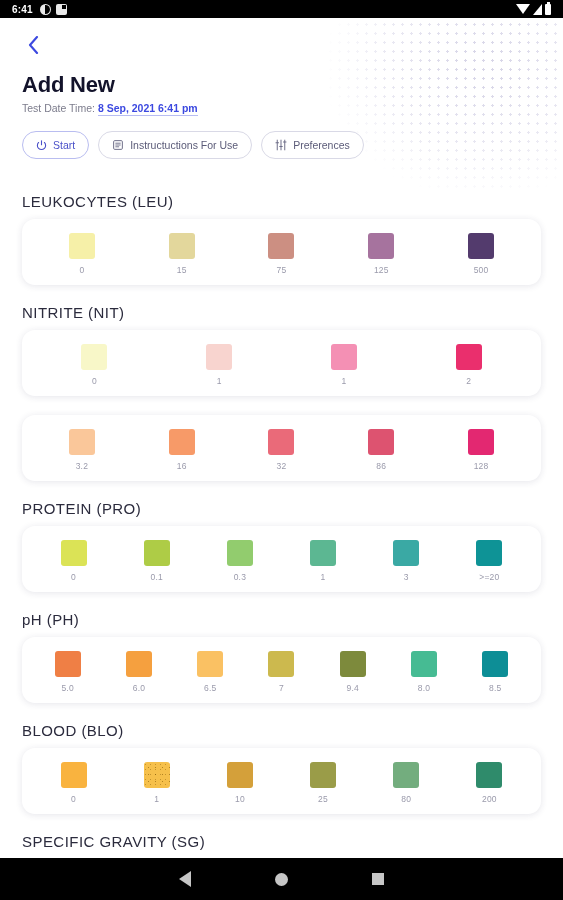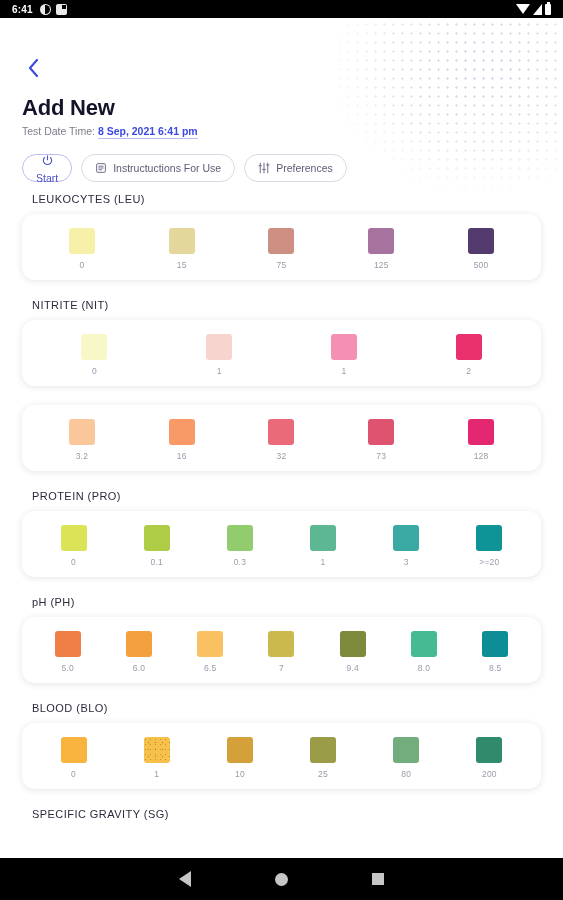--- a/index.html
+++ b/index.html
@@ -57,21 +57,21 @@
     background:#ffffff;
   }
   .hero-dots{
     position:absolute; right:-40px; top:-70px;
     width:430px; height:330px; opacity:.55;
     background-image:radial-gradient(circle, #b9b6d6 1px, transparent 1.2px);
     background-size:9px 9px;
     -webkit-mask-image:radial-gradient(ellipse 210px 175px at 72% 36%, #000 10%, rgba(0,0,0,.55) 48%, transparent 76%);
     mask-image:radial-gradient(ellipse 210px 175px at 72% 36%, #000 10%, rgba(0,0,0,.55) 48%, transparent 76%);
   }
-  .hero-inner{ position:relative; padding:37px 22px 0 22px; }
+  .hero-inner{ position:relative; padding:14px 22px 0 22px; }
   .back-btn{
     width:26px;height:26px;display:flex;align-items:center;justify-content:center;
     cursor:pointer; margin-left:-2px;
   }
   .back-btn svg{ display:block; }
   .page-title{
     font-size:22px; font-weight:bold; color:#13132b;
     margin-top:14px; letter-spacing:-.2px;
   }
   .subline{ margin-top:4px; font-size:10.5px; color:#7c7c8c; }
@@ -80,31 +80,31 @@
     border-bottom:1px solid #b8bdf2; padding-bottom:1px;text-align:center;
   }
   .pillrow{ display:flex; gap:9px; margin-top:17px; }
   .pill{
     display:flex; align-items:center; gap:6px;
     height:28px; padding:0 13px;
     border:1px solid #d9d9e6; border-radius:16px;
     background:#fff; font-size:10.5px; color:#5b5b78;
     cursor:pointer; white-space:nowrap;
   }
-  .pill.accent{ border-color:#b9bdf0; color:#4b51c9;flex-direction:column; }
+  .pill.accent{ border-color:#b9bdf0; color:#4b51c9; }
   .pill svg{ display:block; flex:none; }
 
   
   .content{
     position:absolute; left:0; right:0; top:193px; bottom:42px;
     overflow:hidden; padding:0 22px;
   }
   .sec-title{
-    font-size:11px; color:#2b2b3d; letter-spacing:.45px;
-    margin:0 0 9px 10px;
+    font-size:15px; color:#2b2b3d; letter-spacing:.45px;
+    margin:0 0 9px 0;
   }
   .section{ margin-bottom:19px; }
   .card{
     background:#fff; border-radius:13px;
     box-shadow:0 1px 7px rgba(40,40,80,.12);
     padding:14px 10px 10px 10px;
   }
   .swatches{ display:flex; justify-content:space-around; align-items:flex-start; }
   .swatch-cell{
     display:flex; flex-direction:column; align-items:center;
@@ -269,21 +269,21 @@
           <div class="swatch-cell">
             <div class="swatch" style="background-color: rgb(247, 154, 104);"></div>
             <div class="swatch-label">16</div>
           </div>
           <div class="swatch-cell">
             <div class="swatch" style="background-color: rgb(234, 106, 121);"></div>
             <div class="swatch-label">32</div>
           </div>
           <div class="swatch-cell">
             <div class="swatch" style="background-color: rgb(221, 83, 112);"></div>
-            <div class="swatch-label">73</div>
+            <div class="swatch-label">86</div>
           </div>
           <div class="swatch-cell">
             <div class="swatch" style="background-color: rgb(227, 40, 113);"></div>
             <div class="swatch-label">128</div>
           </div>
         </div>
       </div>
     </div>
     <div class="section">
       <div class="sec-title">PROTEIN (PRO)</div>

